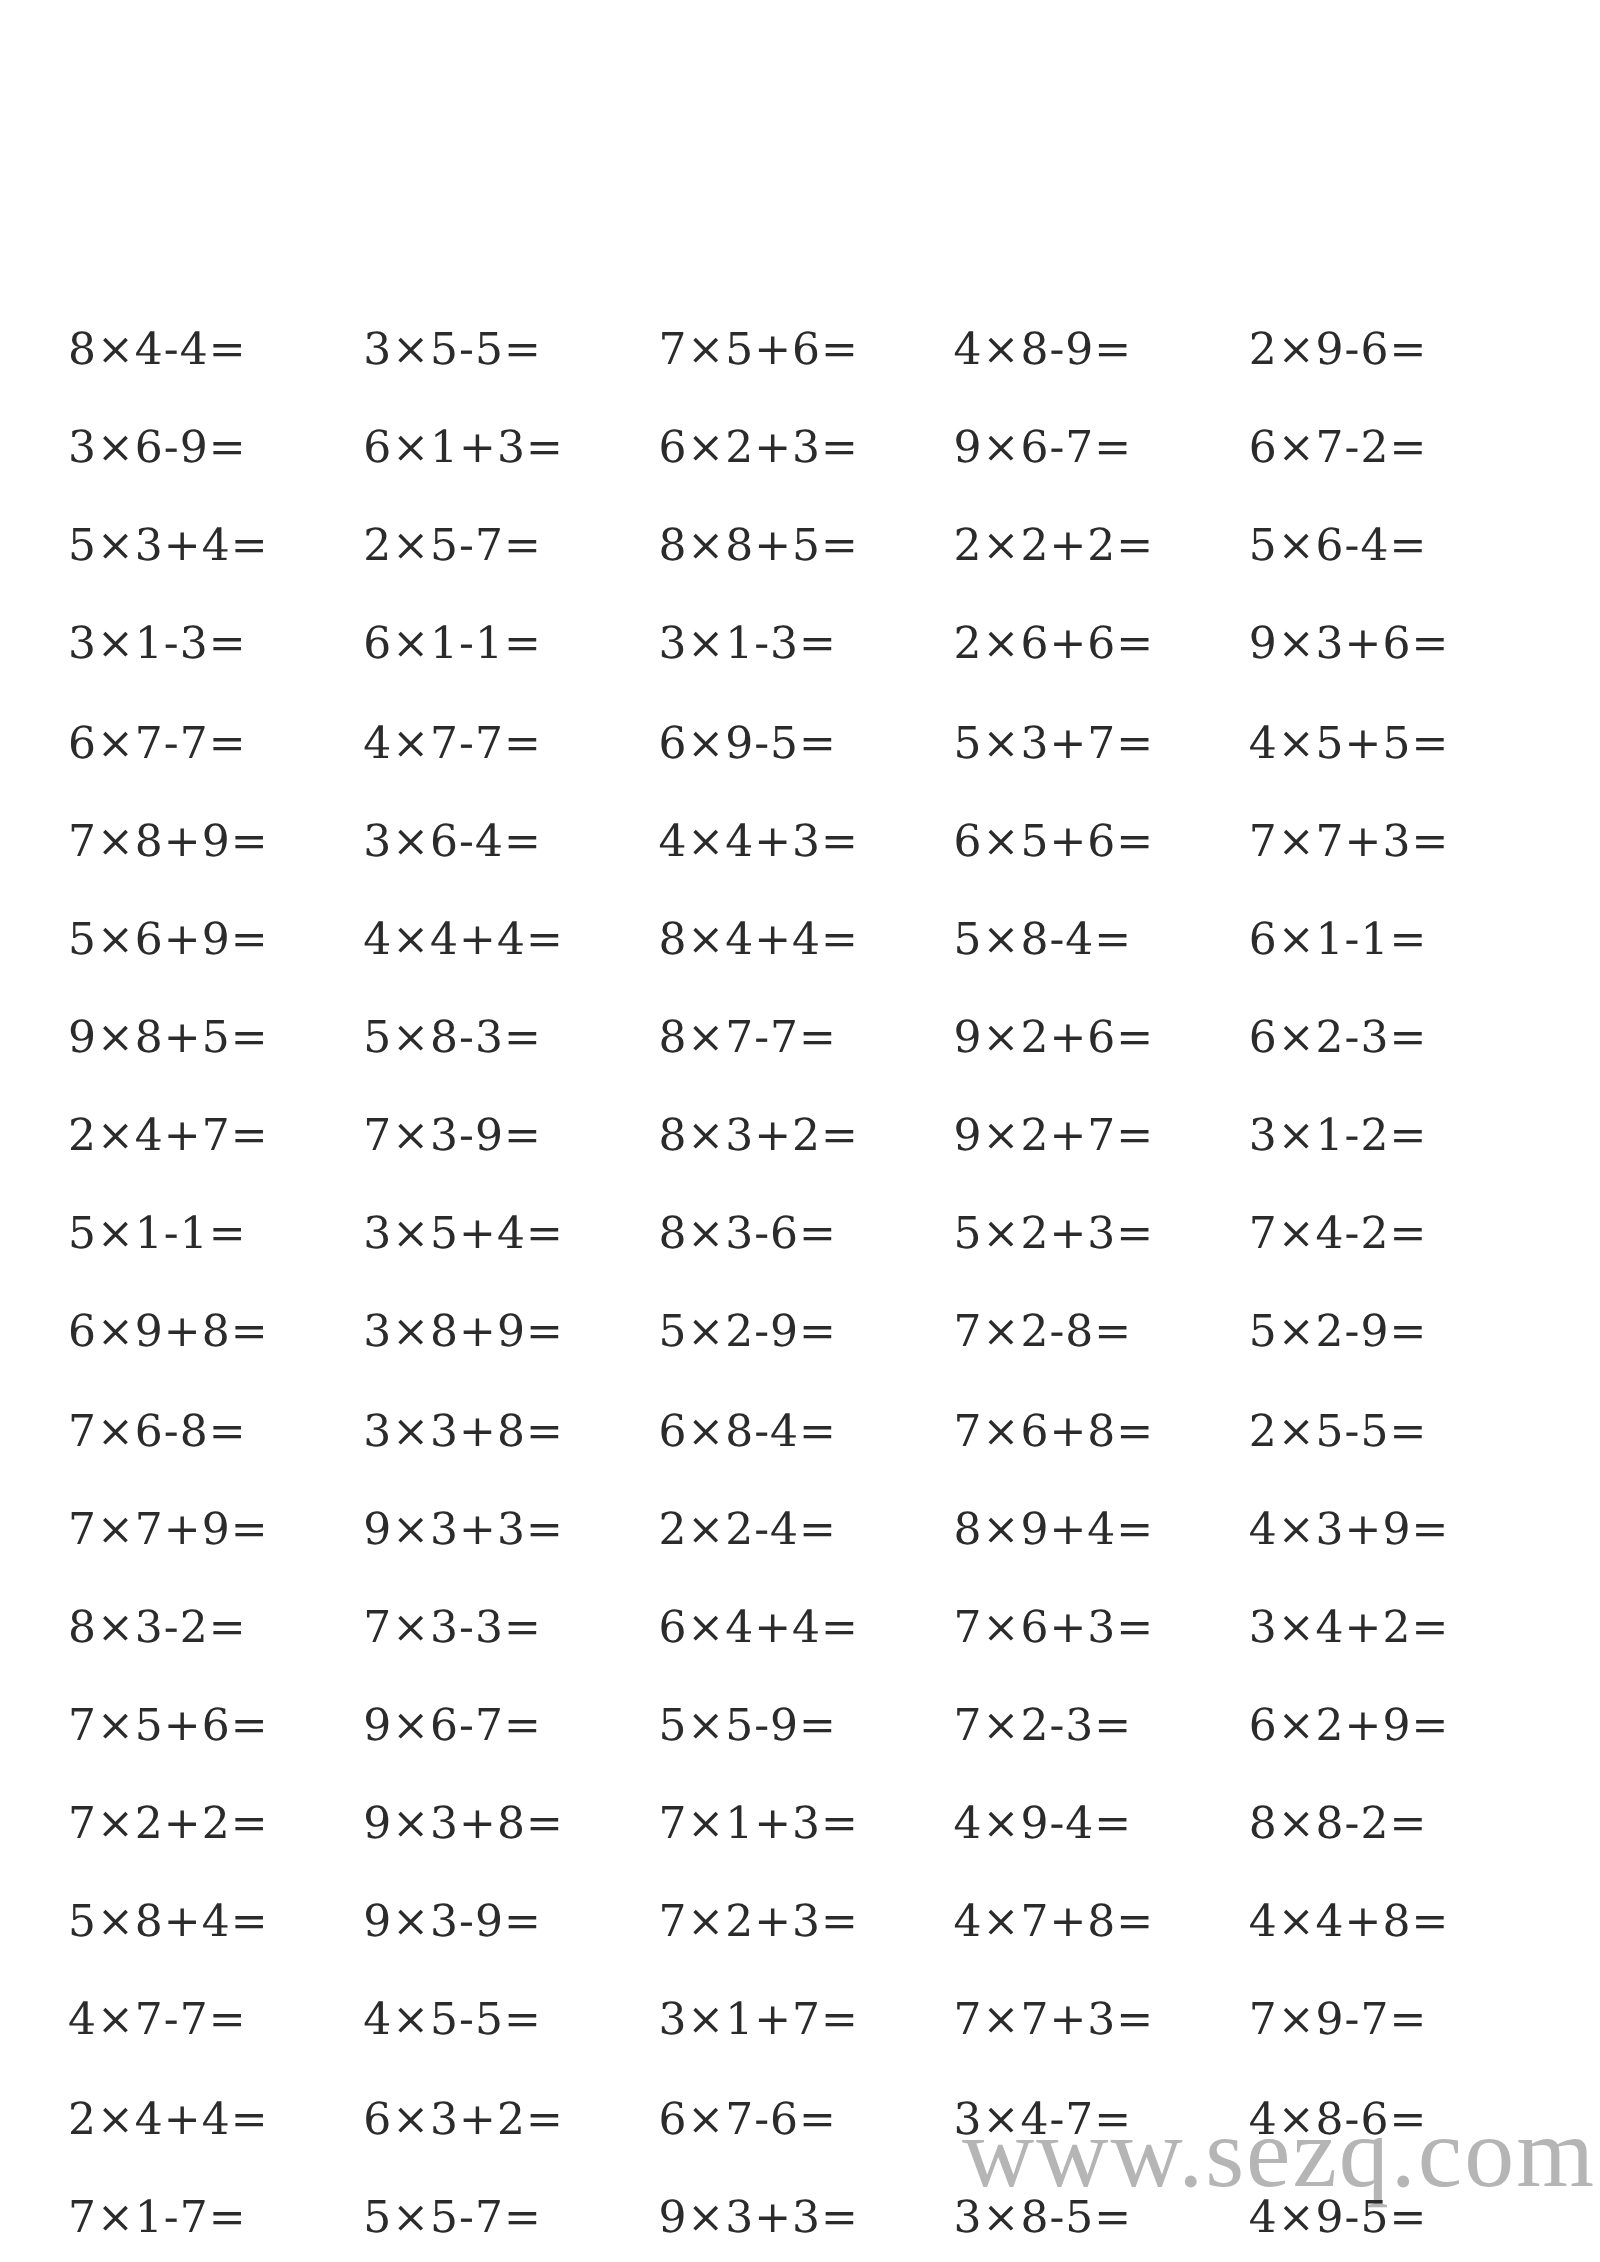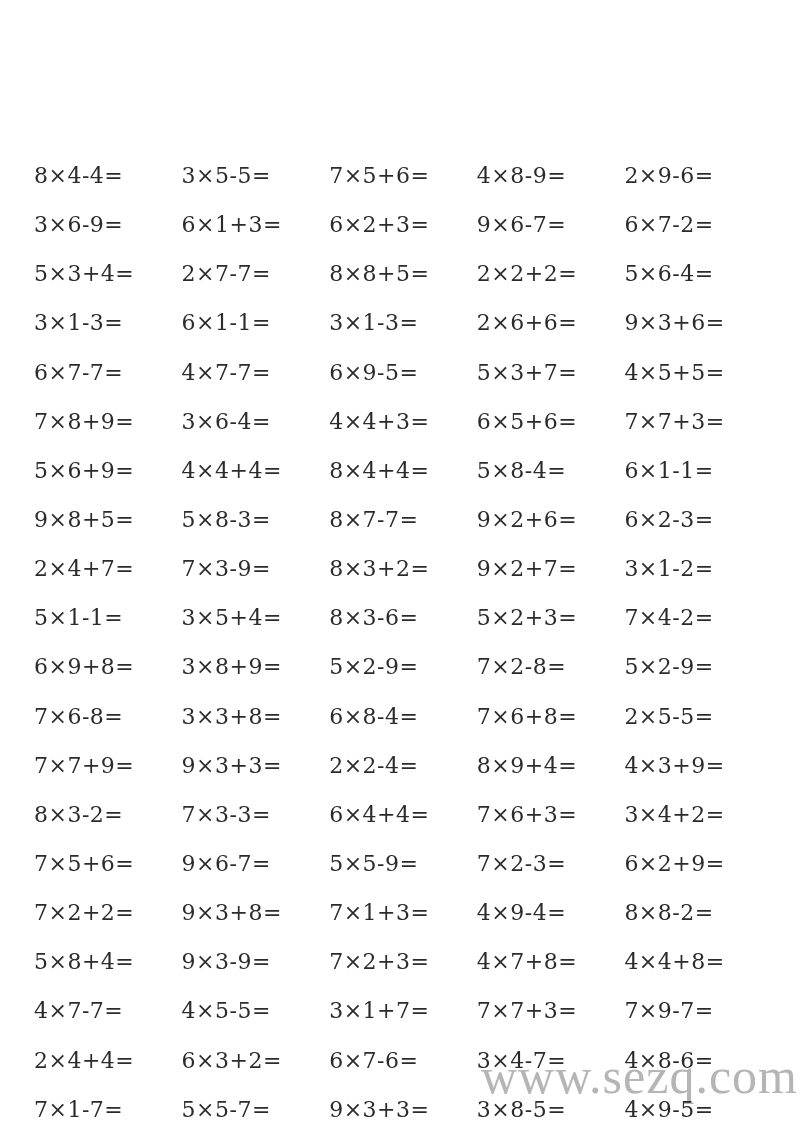--- a/index.html
+++ b/index.html
@@ -57,21 +57,21 @@
       <div class="cell">3×5-5=</div>
       <div class="cell">7×5+6=</div>
       <div class="cell">4×8-9=</div>
       <div class="cell">2×9-6=</div>
       <div class="cell">3×6-9=</div>
       <div class="cell">6×1+3=</div>
       <div class="cell">6×2+3=</div>
       <div class="cell">9×6-7=</div>
       <div class="cell">6×7-2=</div>
       <div class="cell">5×3+4=</div>
-      <div class="cell">2×7-7=</div>
+      <div class="cell">2×5-7=</div>
       <div class="cell">8×8+5=</div>
       <div class="cell">2×2+2=</div>
       <div class="cell">5×6-4=</div>
       <div class="cell">3×1-3=</div>
       <div class="cell">6×1-1=</div>
       <div class="cell">3×1-3=</div>
       <div class="cell">2×6+6=</div>
       <div class="cell">9×3+6=</div>
       <div class="cell">6×7-7=</div>
       <div class="cell">4×7-7=</div>

